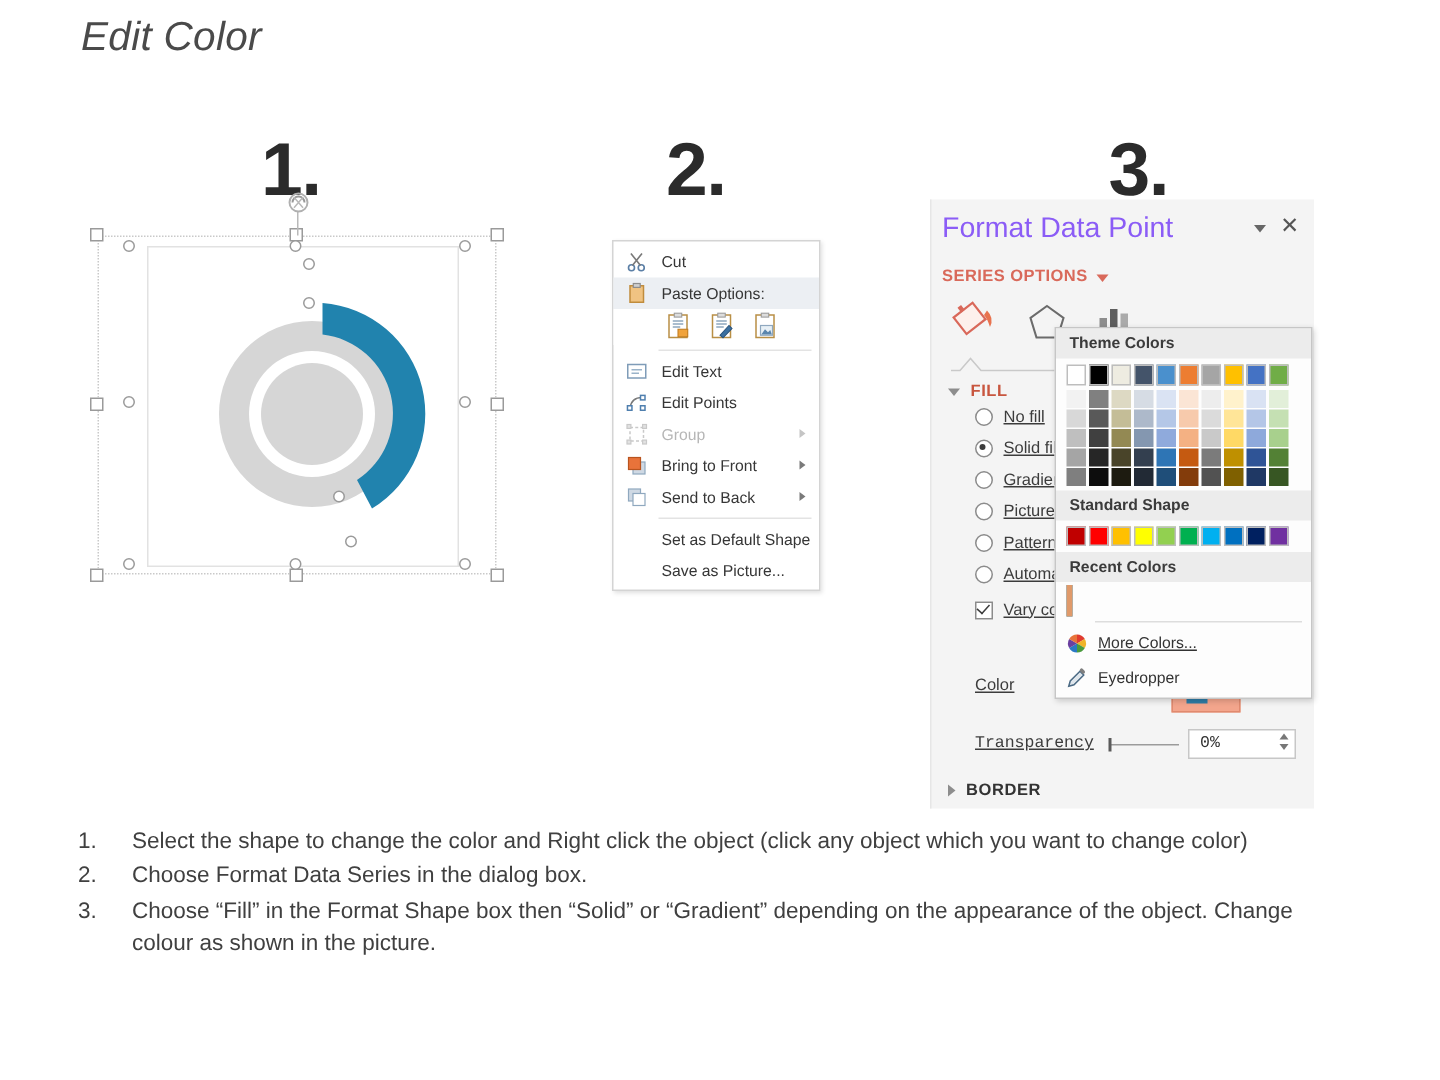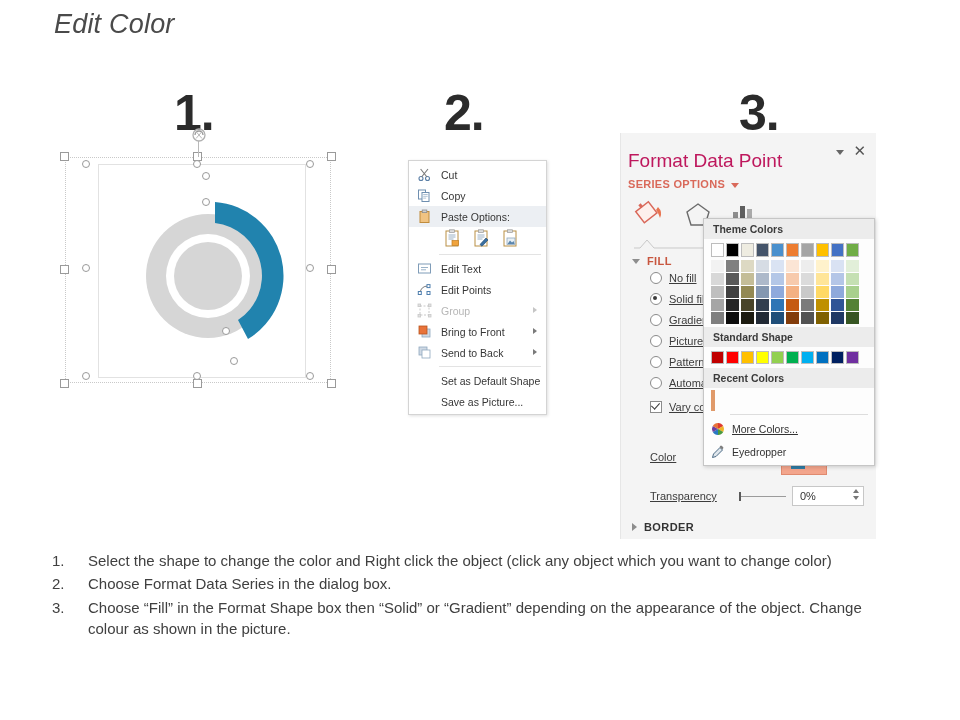--- a/index.html
+++ b/index.html
@@ -170,23 +170,23 @@
   }
   #pane-left-rule {
     position: absolute;
     left: 0; top: 0;
     width: 1px; height: 100%;
     background: #e6e6e6;
   }
   #pane-title {
     position: absolute;
     left: 8px;
-    top: 17px;
+    top: 9px;
     font-size: 19px;
-    color: #be185d;
+    color: #8b5cf6;
     white-space: nowrap;
     text-align: center;
   }
   #pane-caret {
     position: absolute;
     right: 32px;
     top: 17px;
     width: 0; height: 0;
     border-top: 5px solid #666;
     border-left: 4.5px solid transparent;
@@ -361,20 +361,21 @@
   #transparency-row {
     position: absolute;
     left: 30px;
     top: 352px;
     width: 220px;
     height: 22px;
     display: flex;
     align-items: center;
     font-size: 11px;
     color: #3c3c3c;
+    font-family: Liberation Mono, monospace;
   }
   #transp-label { width: 86px; }
   #transp-slider {
     position: relative;
     width: 52px;
     height: 12px;
     flex: none;
   }
   #transp-track {
     position: absolute;
@@ -585,30 +586,20 @@
     <span class="cm-ico">
       <svg width="15" height="15" viewBox="0 0 15 15">
         <circle cx="4" cy="11.5" r="2" fill="none" stroke="#5b7fa6" stroke-width="1.1"></circle>
         <circle cx="10.5" cy="11.5" r="2" fill="none" stroke="#5b7fa6" stroke-width="1.1"></circle>
         <path d="M4.6 10 L11 2 M10 10 L3.6 2" stroke="#7a7a7a" stroke-width="1.1" fill="none"></path>
       </svg>
     </span>
     <span>Cut</span>
   </div>
 
-  <div class="cm-item">
-    <span class="cm-ico">
-      <svg width="15" height="15" viewBox="0 0 15 15">
-        <rect x="1.5" y="2" width="7" height="9" fill="#fff" stroke="#6f8fb0" stroke-width="1"></rect>
-        <rect x="5" y="4.5" width="7" height="9" fill="#fff" stroke="#6f8fb0" stroke-width="1"></rect>
-        <path d="M6.2 6.5h4.5M6.2 8.3h4.5M6.2 10.1h3" stroke="#9ab3c9" stroke-width=".8"></path>
-      </svg>
-    </span>
-    <span>Copy</span>
-  </div>
 
   <div class="cm-item cm-paste-hdr">
     <span class="cm-ico">
       <svg width="15" height="15" viewBox="0 0 15 15">
         <rect x="3" y="2.5" width="9" height="11" fill="#f0c382" stroke="#c08c3d" stroke-width="1"></rect>
         <rect x="5.2" y="1" width="4.6" height="2.6" fill="#cfcfcf" stroke="#8d8d8d" stroke-width=".8"></rect>
       </svg>
     </span>
     <span>Paste Options:</span>
   </div>

